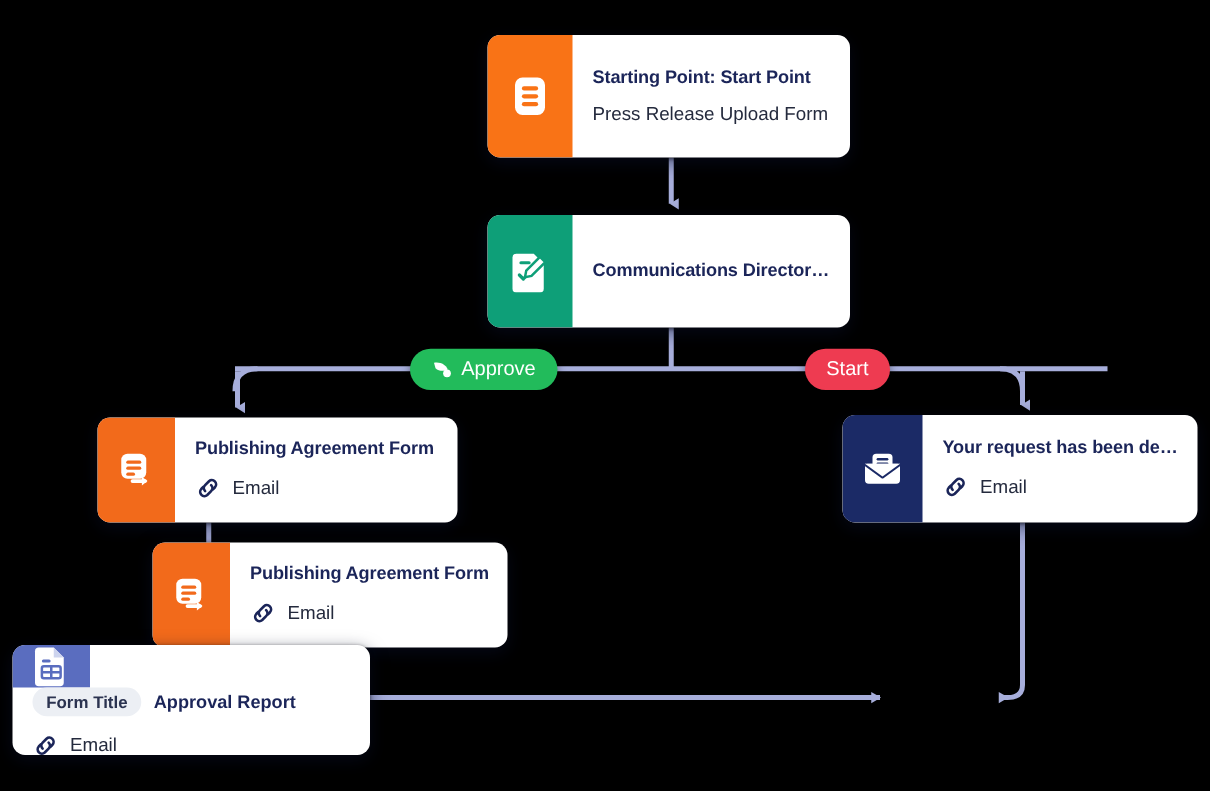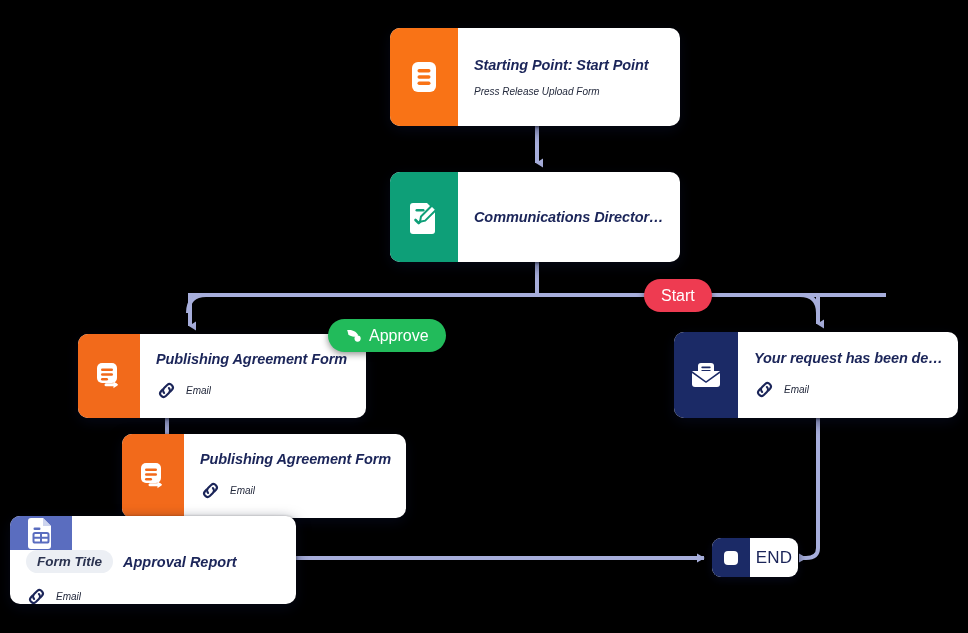--- a/index.html
+++ b/index.html
@@ -27,21 +27,20 @@
   
   .node {
     position: absolute;
     display: flex;
     align-items: stretch;
     background: #ffffff;
     border-radius: 10px;
     box-shadow: 0 4px 14px rgba(10,14,40,0.55), 0 1px 3px rgba(0,0,0,0.6);
     overflow: hidden;
     z-index: 5;
-    font-style: italic;
   }
   .node-icon {
     flex: 0 0 auto;
     display: flex;
     align-items: center;
     justify-content: center;
   }
   .node-body {
     flex: 1 1 auto;
     display: flex;
@@ -58,21 +57,21 @@
     white-space: nowrap;
     overflow: hidden;
     text-overflow: ellipsis;
   }
   .node-sub {
     display: flex;
     align-items: center;
     gap: 9px;
     margin-top: 13px;
     color: #242a3d;
-    font-size: 10px;
+    font-size: 15px;
     white-space: nowrap;
     overflow: hidden;
   }
   .node-sub .sub-text {
     overflow: hidden;
     text-overflow: ellipsis;
   }
 
   
   #node-start      { left: 390px; top: 28px;  width: 290px; height: 98px; }
@@ -122,21 +121,21 @@
     align-items: center;
     gap: 7px;
     border-radius: 17px;
     height: 33px;
     padding: 0 17px;
     color: #ffffff;
     font-size: 16px;
     z-index: 6;
     box-shadow: 0 2px 7px rgba(0,0,0,0.45);
   }
-  #badge-approve { left: 328px; top: 279px; background: #22BB5B; margin-top: 40px; }
+  #badge-approve { left: 328px; top: 279px; background: #22BB5B; }
   #badge-deny    { left: 644px; top: 279px; background: #EE3B51; }
 
   
   #node-end {
     position: absolute;
     left: 712px; top: 538px;
     width: 86px; height: 39px;
     display: flex;
     align-items: stretch;
     background: #ffffff;
@@ -344,22 +343,14 @@
           <svg width="21" height="21" viewBox="0 0 21 21">
             <path d="M8.1,12.9 a3.4,3.4 0 0 1 0,-4.8 l3.1,-3.1 a3.4,3.4 0 0 1 4.8,4.8 l-1.6,1.6" fill="none" stroke="#1b2559" stroke-width="2.1" stroke-linecap="round"></path>
             <path d="M12.9,8.1 a3.4,3.4 0 0 1 0,4.8 l-3.1,3.1 a3.4,3.4 0 0 1 -4.8,-4.8 l1.6,-1.6" fill="none" stroke="#1b2559" stroke-width="2.1" stroke-linecap="round"></path>
           </svg>
         </span>
         <span class="sub-text">Email</span>
       </div>
     </div>
   </div>
 
-  <div id="node-end">
-    <div id="end-icon">
-      <svg width="18" height="18" viewBox="0 0 18 18">
-        <rect x="2" y="2" width="14" height="14" rx="4" fill="#ffffff"></rect>
-      </svg>
-    </div>
-    <div id="end-label">END</div>
-  </div>
 
 </div>
 
 </body></html>

